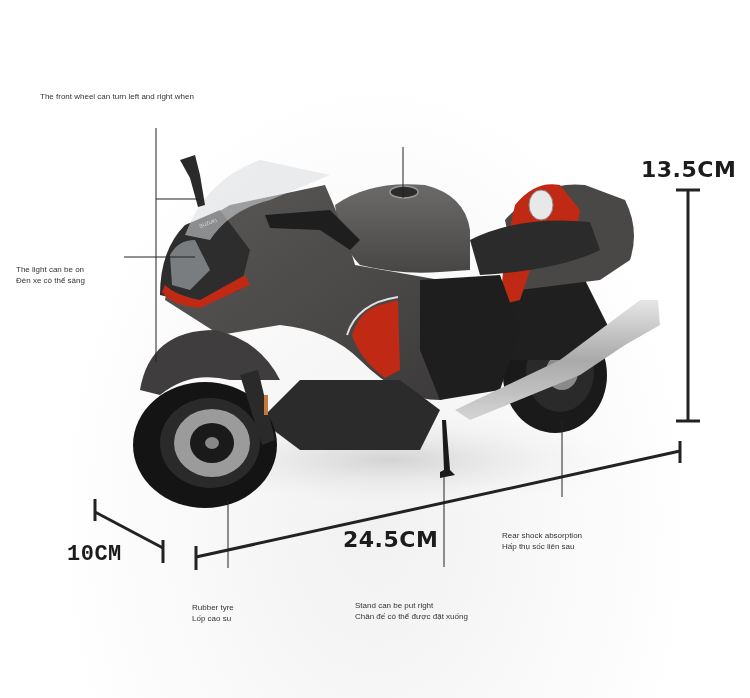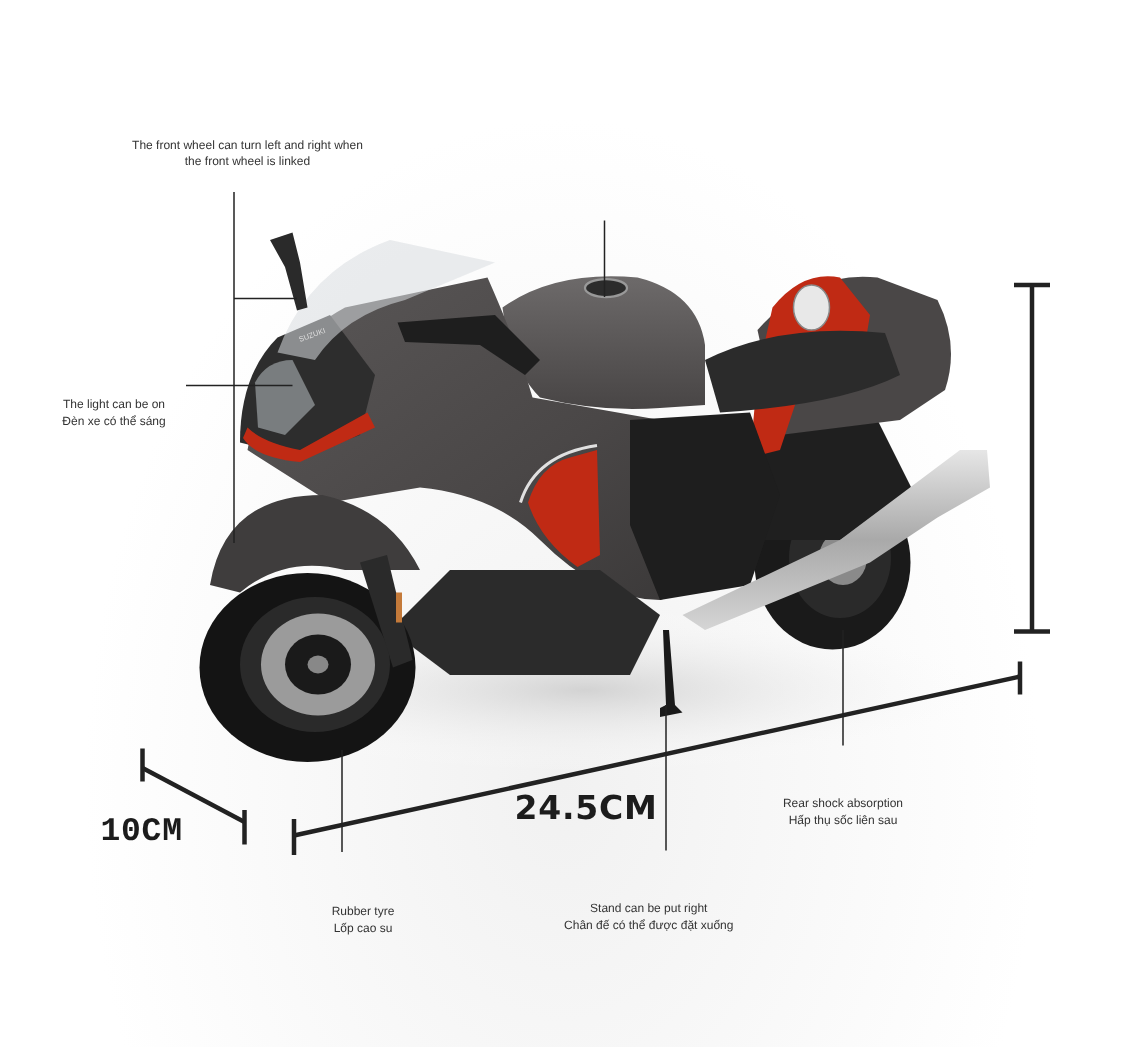--- a/index.html
+++ b/index.html
@@ -3,21 +3,21 @@
   <meta charset="utf-8">
   <style>
     html, body { margin: 0; padding: 0; background: #ffffff; }
     .stage {
       position: relative; width: 750px; height: 698px; overflow: hidden;
       background: radial-gradient(ellipse at 50% 75%, #f1f1f1 0%, #ffffff 60%);
       font-family: "Liberation Sans", sans-serif;
     }
     .callout {
       position: absolute; font-size: 8px; line-height: 10.5px; color: #333;
-      text-align: center; white-space: nowrap;
+      white-space: nowrap;
     }
     .dim {
       position: absolute; font-family: "DejaVu Sans", sans-serif;
       font-weight: bold; font-size: 22px; color: #1c1c1c; letter-spacing: 0.5px;
     }
     svg.overlay { position: absolute; left: 0; top: 0; }
   </style>
 </head>
 <body>
 
@@ -127,26 +127,26 @@
       <line x1="95" y1="512" x2="163" y2="548"></line>
       <line x1="95" y1="499" x2="95" y2="521"></line>
       <line x1="163" y1="540" x2="163" y2="563"></line>
 
       <line x1="196" y1="557" x2="680" y2="451"></line>
       <line x1="196" y1="546" x2="196" y2="570"></line>
       <line x1="680" y1="441" x2="680" y2="463"></line>
     </g>
   </svg>
 
+  <div class="dim" style="left:641px; top:157px;">13.5CM</div>
   <div class="dim" style="left:67px; top:542px;font-family:Liberation Mono, monospace;">10CM</div>
   <div class="dim" style="left:343px; top:527px;">24.5CM</div>
 
   <div class="callout" style="left:40px; top:92px; width:250px;">
     <div>The front wheel can turn left and right when</div>
-    <div>the front wheel is linked</div>
   </div>
 
 
   <div class="callout" style="left:16px; top:265px; width:120px;">
     <div>The light can be on</div>
     <div>Đèn xe có thể sáng</div>
   </div>
 
   <div class="callout" style="left:502px; top:531px; width:120px;">
     <div>Rear shock absorption</div>

